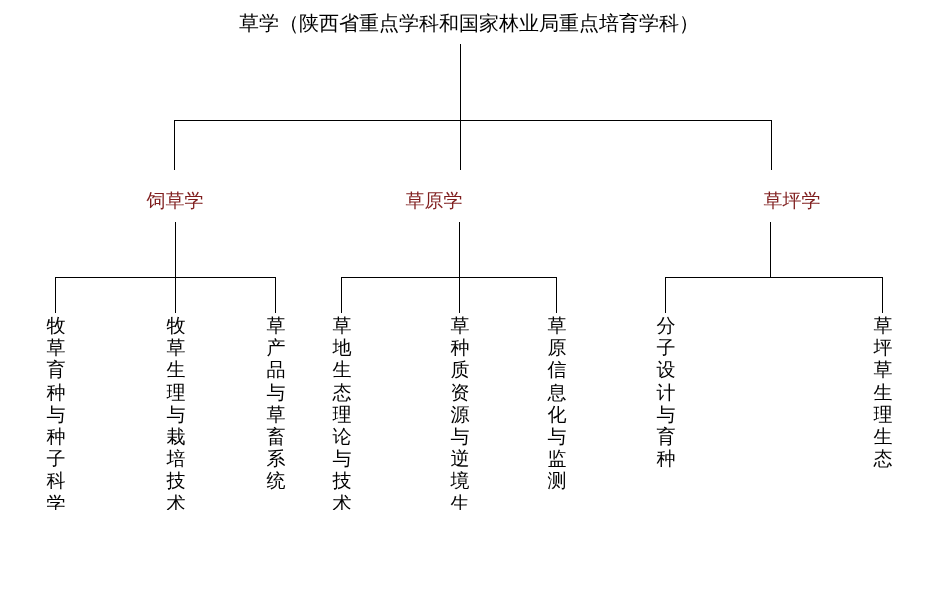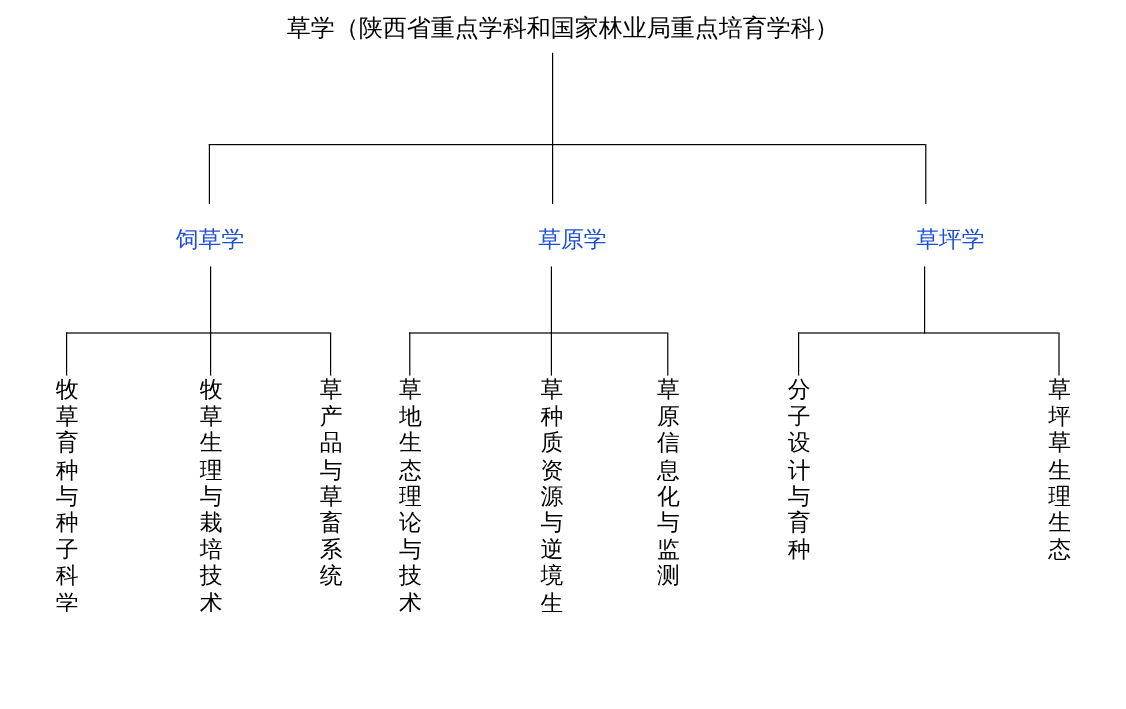--- a/index.html
+++ b/index.html
@@ -30,21 +30,21 @@
     color: #000000;
   }
   .level2-node {
     position: absolute;
     top: 188px;
     font-size: 19px;
     line-height: 24px;
     white-space: nowrap;
     text-align: center;
     transform: translateX(-50%);
-    color: #1d4ed8;
+    color: #7f1d1d;
   }
   .leaf-node {
     position: absolute;
     font-size: 19px;
     line-height: 22.2px;
     width: 24px;
     text-align: center;
     transform: translateX(-50%);
     color: #000000;
     letter-spacing: 0;
@@ -74,21 +74,21 @@
 
   <div class="vline" style="left:460px; top:44px; height:77px;"></div>
 
   <div class="hline" style="left:174px; top:120px; width:597px;"></div>
 
   <div class="vline" style="left:174px; top:120px; height:50px;"></div>
   <div class="vline" style="left:460px; top:120px; height:50px;"></div>
   <div class="vline" style="left:771px; top:120px; height:50px;"></div>
 
   <div class="level2-node" style="left:175px;">饲草学</div>
-  <div class="level2-node" style="left:477px;">草原学</div>
+  <div class="level2-node" style="left:434px;">草原学</div>
   <div class="level2-node" style="left:792px;">草坪学</div>
 
   <div class="vline" style="left:175px; top:222px; height:56px;"></div>
   <div class="hline" style="left:55px; top:277px; width:220px;"></div>
   <div class="vline" style="left:55px; top:277px; height:36px;"></div>
   <div class="vline" style="left:175px; top:277px; height:36px;"></div>
   <div class="vline" style="left:275px; top:277px; height:36px;"></div>
 
   <div class="vline" style="left:459px; top:222px; height:56px;"></div>
   <div class="hline" style="left:341px; top:277px; width:215px;"></div>

